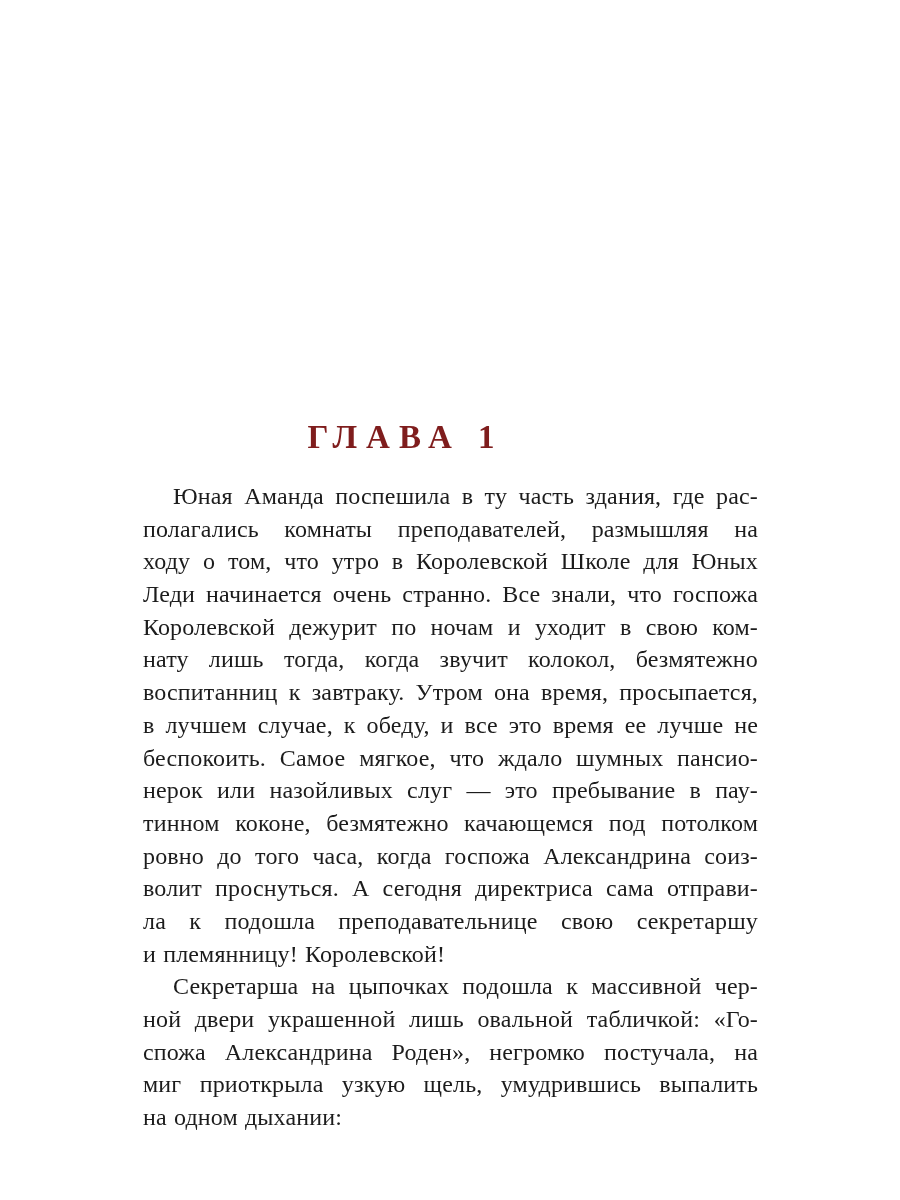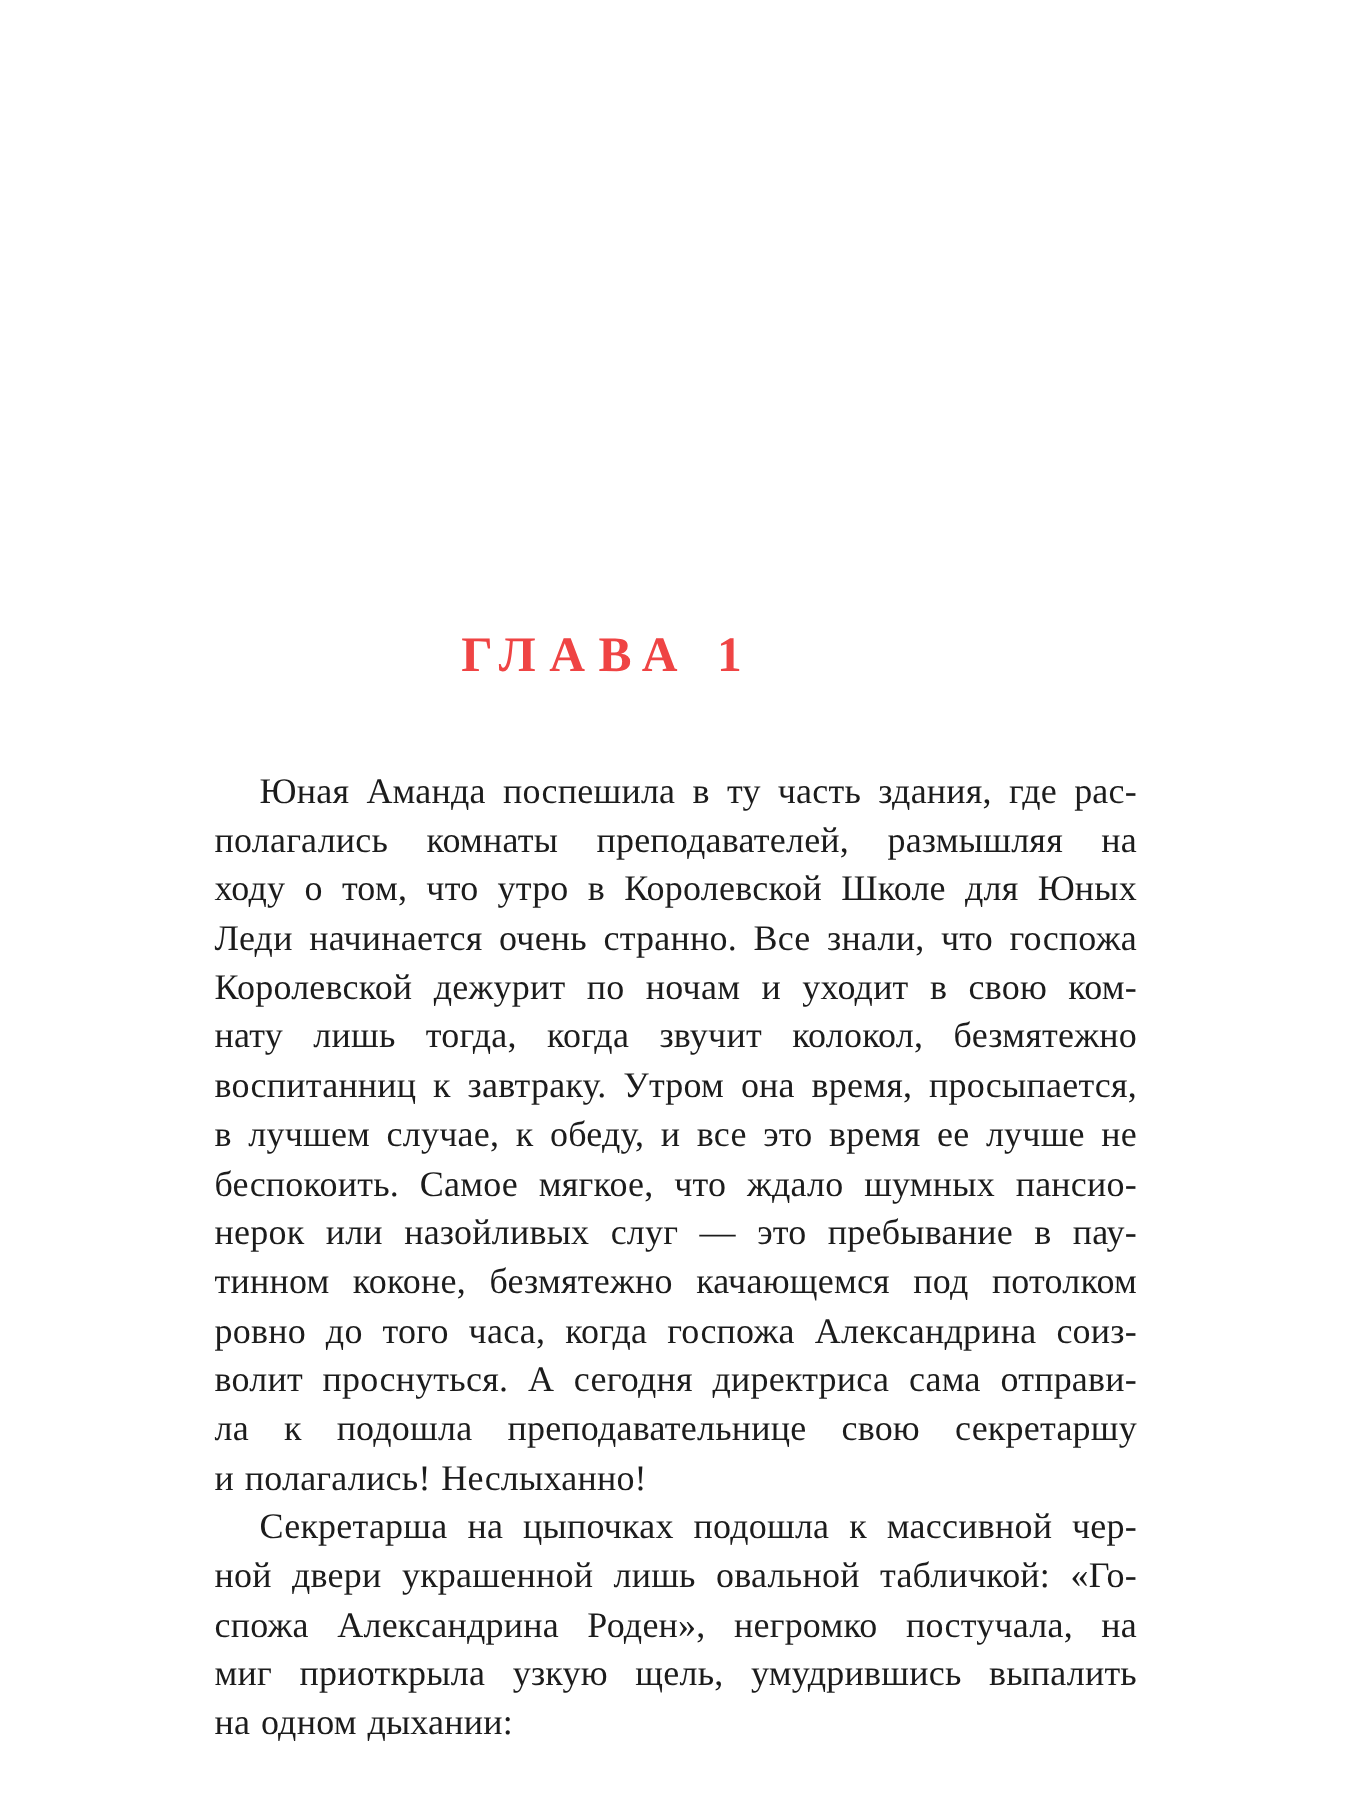--- a/index.html
+++ b/index.html
@@ -24,26 +24,26 @@
     position: absolute;
     left: 0;
     width: 811px;
     top: 417px;
     text-align: center;
     font-family: "Liberation Serif", "DejaVu Serif", serif;
     font-weight: bold;
     font-size: 33px;
     letter-spacing: 9px;
     line-height: 40px;
-    color: #ef4444;
+    color: #7f1d1d;
   }
   .body-text {
     position: absolute;
     left: 143px;
-    top: 512px;
+    top: 480px;
     width: 615px;
   }
   .line {
     display: block;
     height: 32.7px;
     line-height: 32.7px;
     font-size: 24px;
     font-family: "Liberation Serif", "DejaVu Serif", serif;
     white-space: nowrap;
     text-align: justify;
@@ -74,21 +74,21 @@
       <span class="line">Королевской дежурит по ночам и уходит в свою ком-</span>
       <span class="line">нату лишь тогда, когда звучит колокол, безмятежно</span>
       <span class="line">воспитанниц к завтраку. Утром она время, просыпается,</span>
       <span class="line">в лучшем случае, к обеду, и все это время ее лучше не</span>
       <span class="line">беспокоить. Самое мягкое, что ждало шумных пансио-</span>
       <span class="line">нерок или назойливых слуг — это пребывание в пау-</span>
       <span class="line">тинном коконе, безмятежно качающемся под потолком</span>
       <span class="line">ровно до того часа, когда госпожа Александрина соиз-</span>
       <span class="line">волит проснуться. А сегодня директриса сама отправи-</span>
       <span class="line">ла к подошла преподавательнице свою секретаршу</span>
-      <span class="line last">и полагались! Неслыханно!</span>
+      <span class="line last">и племянницу! Королевской!</span>
     </div>
     <div>
       <span class="line indent">Секретарша на цыпочках подошла к массивной чер-</span>
       <span class="line">ной двери украшенной лишь овальной табличкой: «Го-</span>
       <span class="line">спожа Александрина Роден», негромко постучала, на</span>
       <span class="line">миг приоткрыла узкую щель, умудрившись выпалить</span>
       <span class="line last">на одном дыхании:</span>
     </div>
   </div>
 

